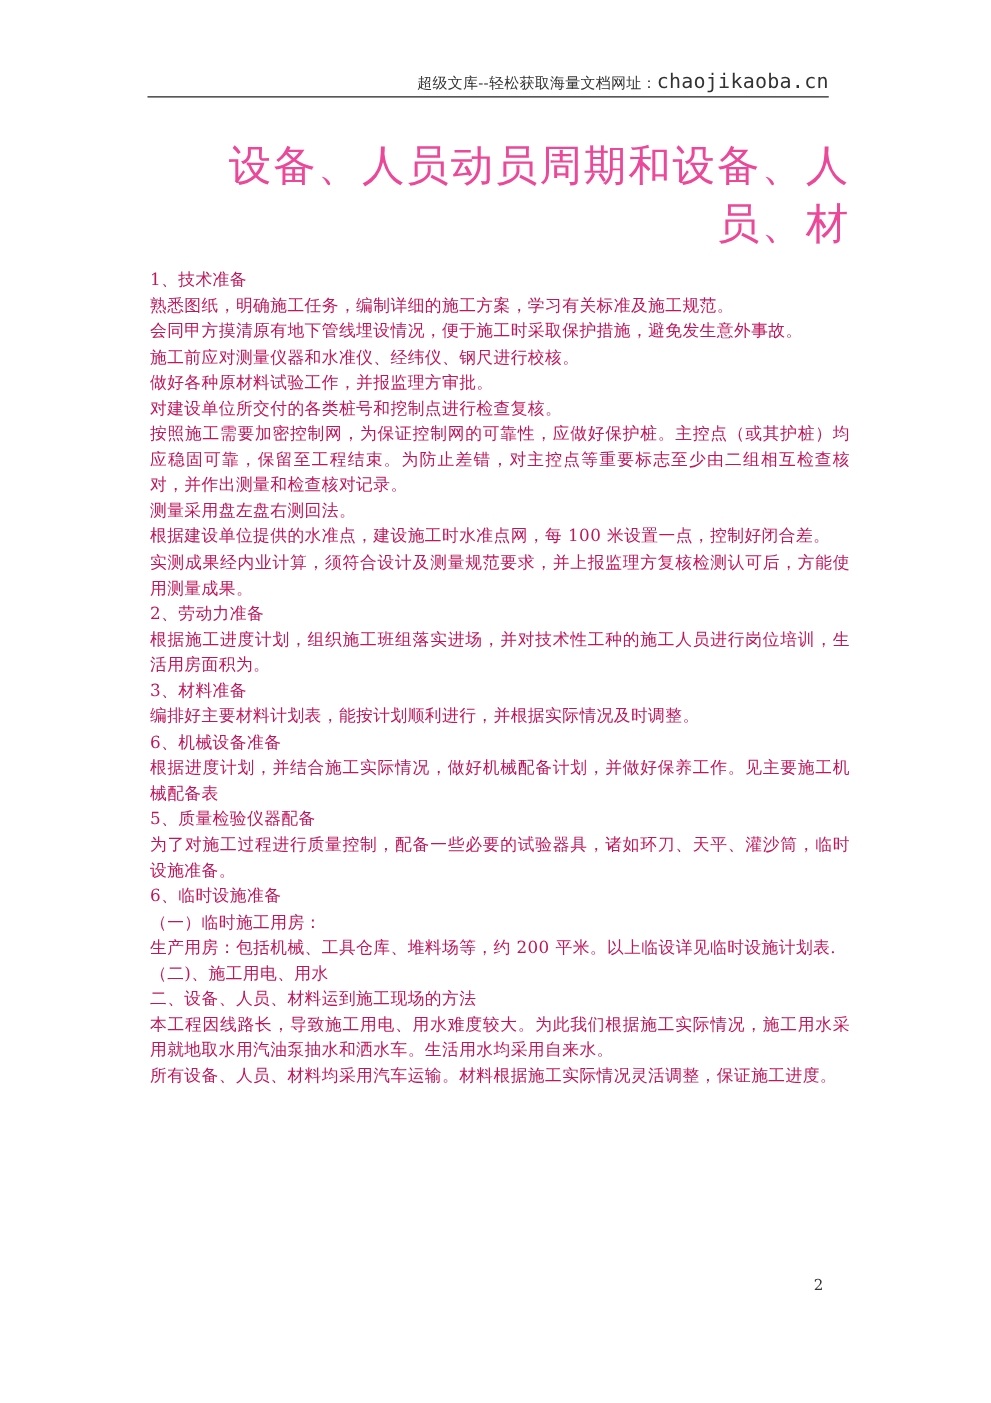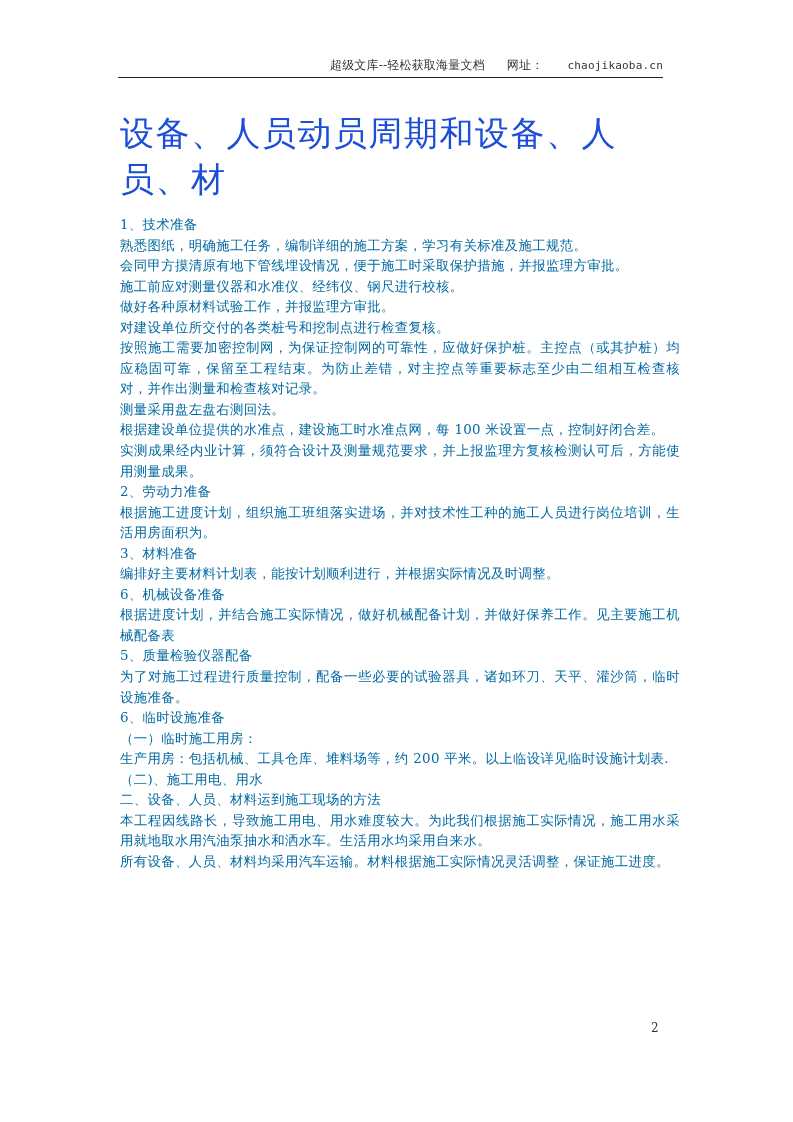--- a/index.html
+++ b/index.html
@@ -2,48 +2,48 @@
 <html><head>
 <meta charset="utf-8">
 <style>
   html, body { margin: 0; padding: 0; background: #ffffff; }
   body { width: 793px; height: 1122px; position: relative; overflow: hidden;
          font-family: "DejaVu Serif", "Liberation Serif", serif; color: #111; }
   .page { position: absolute; left: 0; top: 0; width: 793px; height: 1122px; background: #fff; }
   .header { position: absolute; left: 118px; top: 56px; width: 545px; height: 21px;
             border-bottom: 1.2px solid #222; text-align: right; font-size: 12px;
             line-height: 18px; color: #333; letter-spacing: 0.2px; }
-  .header .site { margin-right: 22px; }
+  .header .site { }
   .header .url-label { }
-  .header .url { font-family: "DejaVu Sans Mono", "Liberation Mono", monospace; font-size: 11px; margin-left: 24px; }
+  .header .url { font-family: "DejaVu Sans Mono", "Liberation Mono", monospace; font-size: 16px; }
   .title { position: absolute; left: 120px; top: 110px; width: 560px;
-           font-size: 34px; line-height: 46px; font-weight: normal; color: #1d4ed8;
-           letter-spacing: 1.5px; margin: 0; }
+           font-size: 34px; line-height: 46px; font-weight: normal; color: #ec4899;
+           letter-spacing: 1.5px; margin: 0; text-align: right; }
   .body { position: absolute; left: 120px; top: 215px; width: 560px;
-          font-size: 13.4px; line-height: 20.55px; color: #0369a1; letter-spacing: 0.35px; }
+          font-size: 13.4px; line-height: 20.55px; color: #be185d; letter-spacing: 0.35px; }
   .body p { margin: 0; text-align: justify; }
   .page-num { position: absolute; left: 651px; top: 1021px; font-size: 12px; color: #333; }
 </style>
 </head>
 <body>
 
 <div class="page">
 
   <div class="header">
     <span class="site">超级文库--轻松获取海量文档</span><span class="url-label">网址：</span><span class="url">chaojikaoba.cn</span>
   </div>
 
   <h1 class="title">
     <span>设备、人员动员周期和设备、人员、材</span><br>
   </h1>
 
   <div class="body">
     <p>1、技术准备</p>
     <p>熟悉图纸，明确施工任务，编制详细的施工方案，学习有关标准及施工规范。</p>
-    <p>会同甲方摸清原有地下管线埋设情况，便于施工时采取保护措施，并报监理方审批。</p>
+    <p>会同甲方摸清原有地下管线埋设情况，便于施工时采取保护措施，避免发生意外事故。</p>
     <p>施工前应对测量仪器和水准仪、经纬仪、钢尺进行校核。</p>
     <p>做好各种原材料试验工作，并报监理方审批。</p>
     <p>对建设单位所交付的各类桩号和挖制点进行检查复核。</p>
     <p>按照施工需要加密控制网，为保证控制网的可靠性，应做好保护桩。主控点（或其护桩）均应稳固可靠，保留至工程结束。为防止差错，对主控点等重要标志至少由二组相互检查核对，并作出测量和检查核对记录。</p>
     <p>测量采用盘左盘右测回法。</p>
     <p>根据建设单位提供的水准点，建设施工时水准点网，每 100 米设置一点，控制好闭合差。</p>
     <p>实测成果经内业计算，须符合设计及测量规范要求，并上报监理方复核检测认可后，方能使用测量成果。</p>
     <p>2、劳动力准备</p>
     <p>根据施工进度计划，组织施工班组落实进场，并对技术性工种的施工人员进行岗位培训，生活用房面积为。</p>
     <p>3、材料准备</p>

